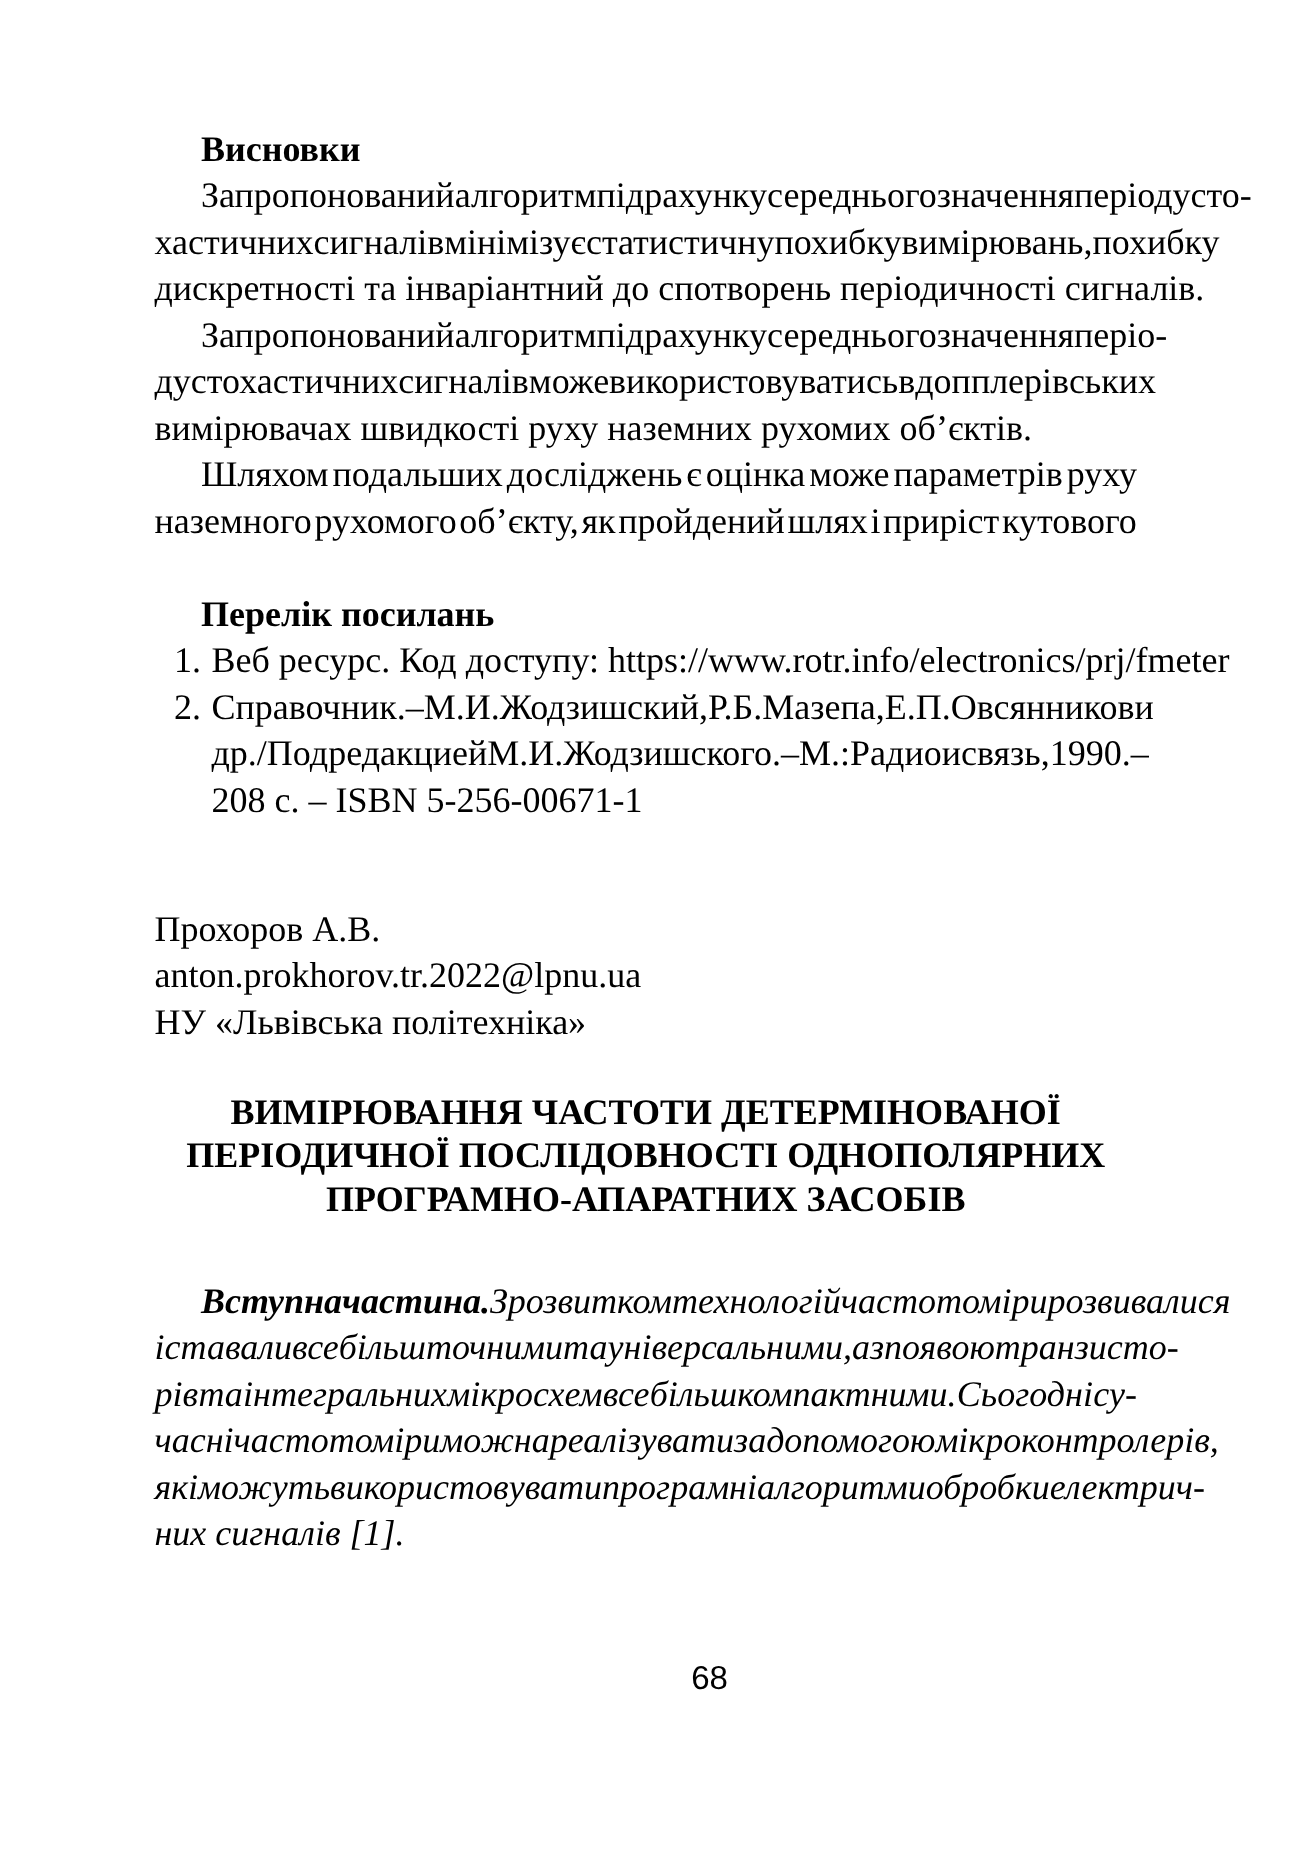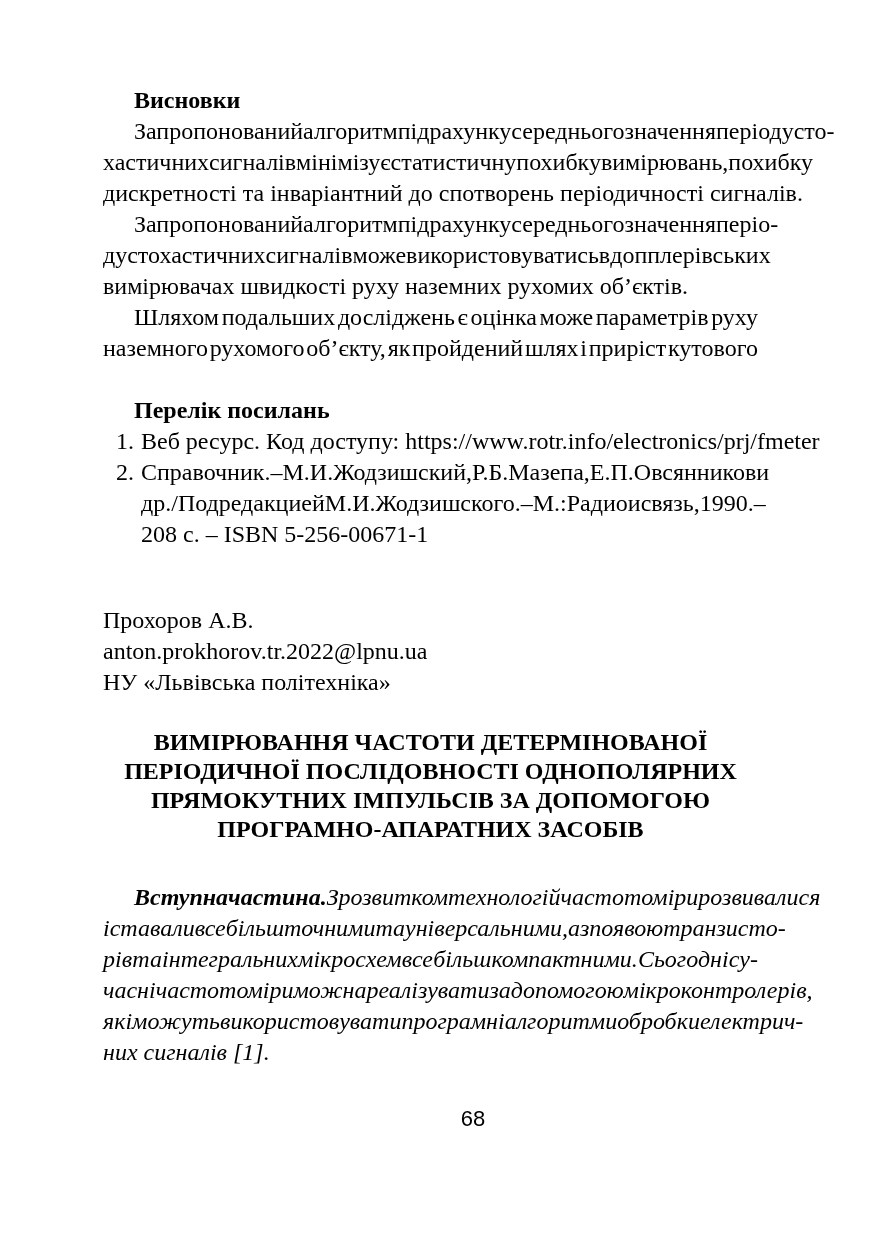--- a/index.html
+++ b/index.html
@@ -167,21 +167,20 @@
 
   <div class="author-block">
     <div class="line">Прохоров А.В.</div>
     <div class="line">anton.prokhorov.tr.2022@lpnu.ua</div>
     <div class="line">НУ «Львівська політехніка»</div>
   </div>
 
   <div class="title-block">
       <div class="line plain">ВИМІРЮВАННЯ ЧАСТОТИ ДЕТЕРМІНОВАНОЇ</div>
       <div class="line plain">ПЕРІОДИЧНОЇ ПОСЛІДОВНОСТІ ОДНОПОЛЯРНИХ</div>
-      <div class="line plain">ПРЯМОКУТНИХ ІМПУЛЬСІВ ЗА ДОПОМОГОЮ</div>
       <div class="line plain">ПРОГРАМНО-АПАРАТНИХ ЗАСОБІВ</div>
     </div>
 
   <div class="intro-block">
       <div class="line indent jflex">
         <span class="b">Вступна</span>
         <span class="b">частина.</span>
         <span>З</span>
         <span>розвитком</span>
         <span>технологій</span>

